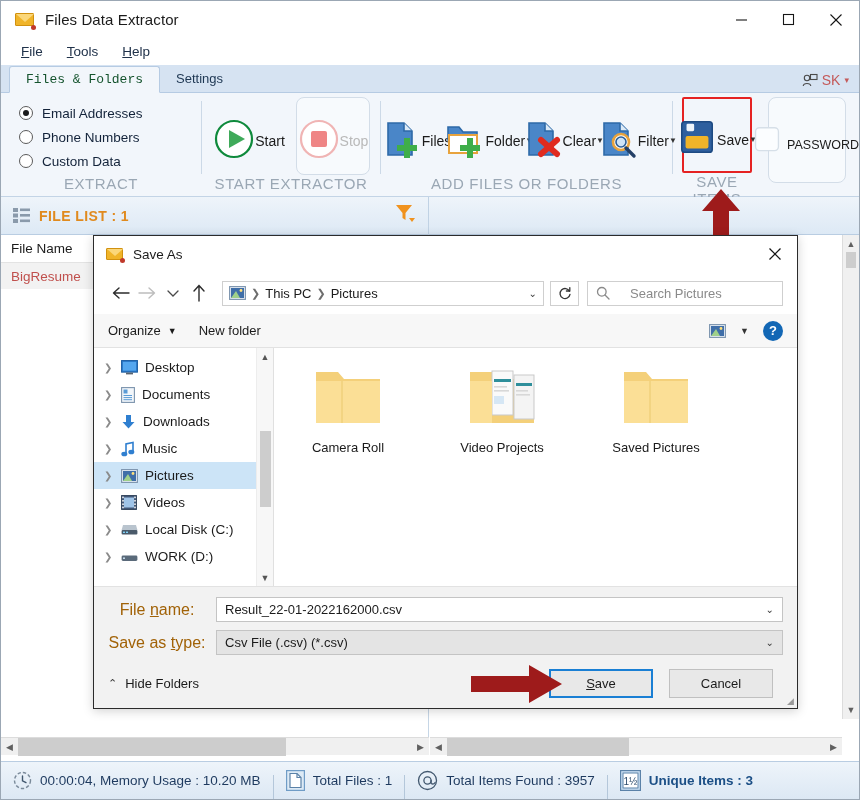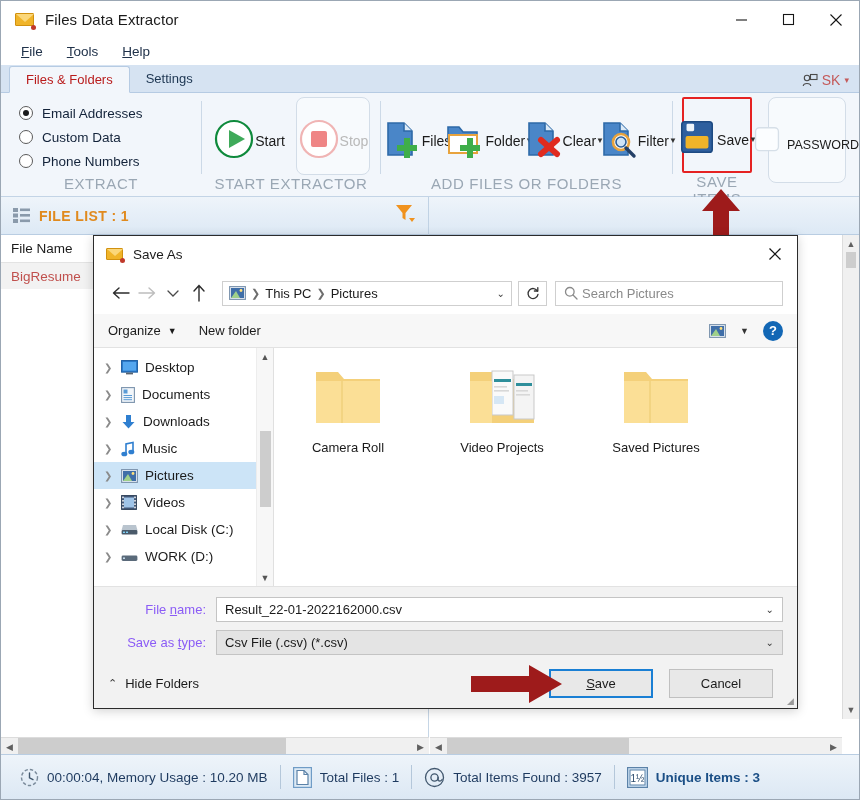--- a/index.html
+++ b/index.html
@@ -70,21 +70,22 @@
     border-bottom: 1px solid #b6cbe3;
     display: flex; align-items: flex-end;
   }
   .tab {
     height: 27px; padding: 0 16px; font-size: 13px; color: #1d3652;
     display: flex; align-items: center;
   }
   .tab.active {
     background: #f2f6fb; border: 1px solid #b6cbe3; border-bottom: 1px solid #f2f6fb;
     border-radius: 3px 3px 0 0; position: relative; z-index: 2; margin-bottom: -1px;
-    color: #b91c1c;
+    color: #14532d;
+    font-family: Liberation Mono, monospace;
   }
   .sk-badge {
     margin-left: auto; margin-right: 10px; margin-bottom: 4px;
     display: flex; align-items: center; gap: 4px;
     font-size: 14px; color: #c45a5a;
   }
 
   
   .ribbon {
     position: absolute; left: 0; top: 92px; width: 858px; height: 104px;
@@ -176,24 +177,24 @@
   .vscroll .thumb { background: #cdcdcd; }
   .hscroll {
     position: absolute; height: 18px; background: #f0f0f0; border-top: 1px solid #dcdcdc;
     display: flex; align-items: center;
   }
   .hscroll .arrow { width: 17px; text-align: center; font-size: 9px; color: #606060; }
   .hscroll .thumb { height: 18px; background: #cdcdcd; }
 
   
   .statusbar {
-    position: absolute; left: 0; bottom: 0; width: 858px; height: 45px;
+    position: absolute; left: 0; bottom: 0; width: 858px; height: 38px;
     background: linear-gradient(#eef4fa,#dce8f4);
     border-top: 1px solid #b9cde2;
-    display: flex; align-items: center; padding-left: 7px;
+    display: flex; align-items: flex-end;
   }
   .st-cell {
     display: flex; align-items: center; gap: 8px; height: 38px; padding: 0 12px;
     font-size: 13.5px; color: #1e3a5f;
   }
   .st-div { width: 1px; height: 24px; background: #b4c7da; }
   .st-strong { font-weight: bold; color: #1b4f86; }
 
   
   .arrow-up {
@@ -229,22 +230,22 @@
     display: flex; align-items: center; padding: 0 6px; gap: 5px; font-size: 13px; color: #1b1b1b;
   }
   .crumb-sep { color: #6d6d6d; font-size: 11px; }
   .addr-caret { margin-left: auto; font-size: 10px; color: #3b3b3b; }
   .refresh {
     width: 29px; height: 25px; border: 1px solid #cfcfcf; background: #fff;
     display: flex; align-items: center; justify-content: center; font-size: 13px; color: #333;
     margin-right: 8px;
   }
   .searchbox {
-    width: 228px; height: 25px; border: 1px solid #cfcfcf; background: #fff;
-    display: flex; align-items: center; gap: 4px; padding: 0 8px; font-size: 13px; color: #8a8a8a;
+    width: 196px; height: 25px; border: 1px solid #cfcfcf; background: #fff;
+    display: flex; align-items: center; gap: 20px; padding: 0 8px; font-size: 13px; color: #8a8a8a;
   }
 
   .cmdbar {
     height: 34px; background: #f7f7f7; border-bottom: 1px solid #e2e2e2;
     display: flex; align-items: center; padding: 0 14px; gap: 22px;
     font-size: 13px; color: #1b1b1b;
   }
   .cmd-right { margin-left: auto; display: flex; align-items: center; gap: 14px; }
   .help-ico {
     width: 20px; height: 20px; border-radius: 50%; background: #1267b5; color: #fff;
@@ -270,21 +271,21 @@
 
   .files {
     flex: 1; background: #fff; display: flex; padding: 18px 0 0 22px; gap: 50px;
     align-items: flex-start;
   }
   .file-item { width: 104px; display: flex; flex-direction: column; align-items: center; }
   .file-cap { font-size: 13px; color: #1b1b1b; margin-top: 8px; text-align: center; }
 
   .dlg-foot { background: #f2f2f2; border-top: 1px solid #e2e2e2; padding: 10px 14px 0 14px; }
   .frow { display: flex; align-items: center; margin-bottom: 8px; }
-  .flabel { width: 108px; text-align: right; font-size: 13px; color: #8b5cf6; padding-right: 10px; }
+  .flabel { width: 108px; text-align: center; font-size: 16px; color: #a16207; padding-right: 10px; }
   .fcombo {
     flex: 1; height: 25px; border: 1px solid #c4c4c4; background: #fff;
     display: flex; align-items: center; padding: 0 8px; font-size: 13px; color: #1b1b1b;
   }
   .fcombo.gray { background: #e4e4e4; }
   .fcombo .cv { margin-left: auto; font-size: 10px; color: #3b3b3b; }
   .btnrow { display: flex; align-items: center; padding: 6px 0 10px 0; }
   .hidefolders { display: flex; align-items: center; gap: 8px; font-size: 13px; color: #1b1b1b; }
   .dbtn {
     width: 104px; height: 29px; border: 1px solid #c0c0c0; background: #e8e8e8;
@@ -349,25 +350,25 @@
 
     <div class="rgroup" style="width:200px">
       <div class="rgroup-body">
         <div class="radios">
           <div class="radio-row">
             <div class="radio on"></div>
             <div class="radio-label">Email Addresses</div>
           </div>
           <div class="radio-row">
             <div class="radio"></div>
-            <div class="radio-label">Custom Data</div>
+            <div class="radio-label">Phone Numbers</div>
           </div>
           <div class="radio-row">
             <div class="radio"></div>
-            <div class="radio-label">Phone Numbers</div>
+            <div class="radio-label">Custom Data</div>
           </div>
         </div>
       </div>
       <div class="rgroup-label">EXTRACT</div>
     </div>
 
     <div class="rsep"></div>
 
     <div class="rgroup" style="width:178px">
       <div class="rgroup-body" style="justify-content:center;gap:10px">

